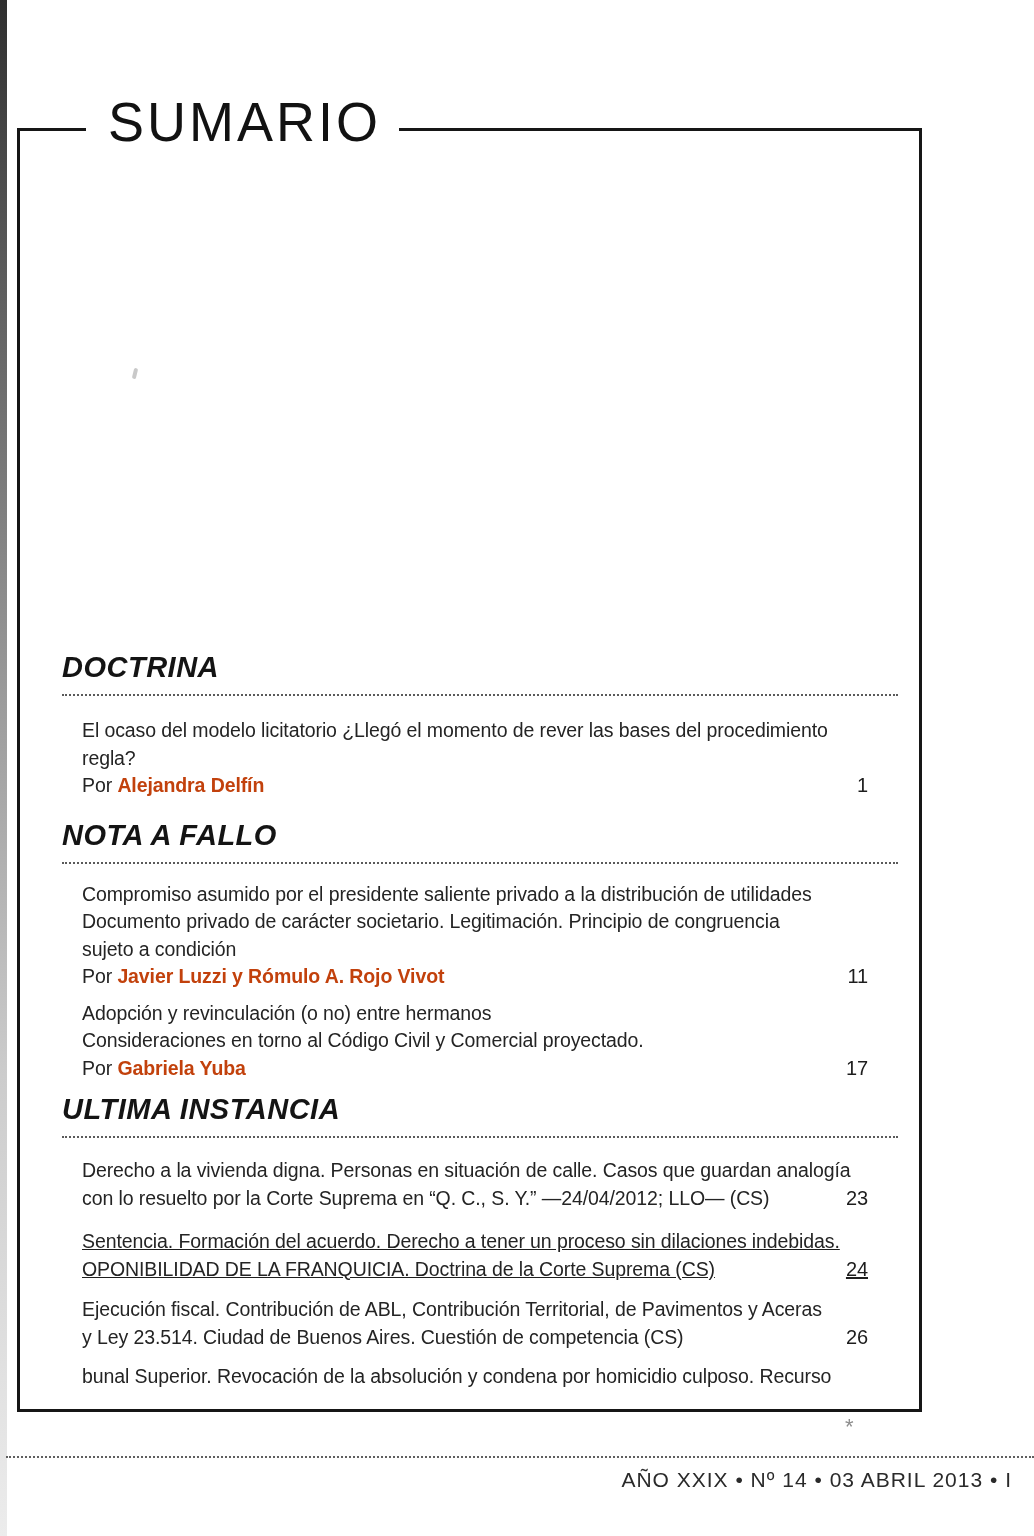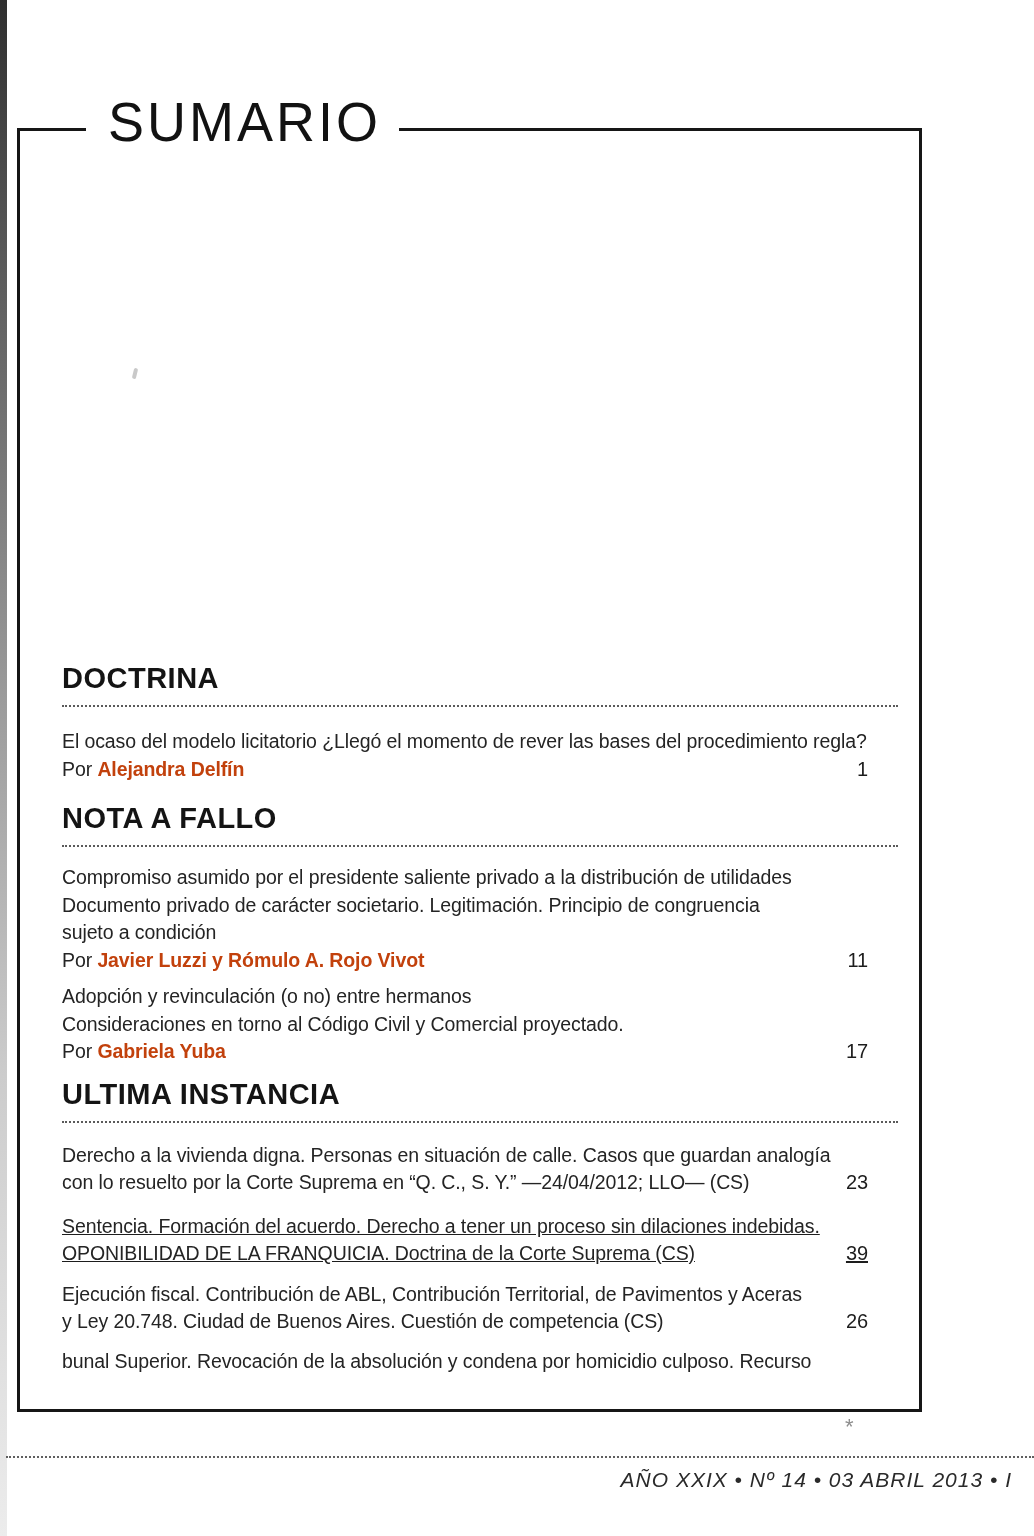--- a/index.html
+++ b/index.html
@@ -25,27 +25,26 @@
   .page-title {
     position: absolute; left: 86px; top: 90px; z-index: 2;
     background: #ffffff; padding: 0 18px 4px 22px;
     font-size: 54px; font-weight: 400; letter-spacing: 3px; color: #121212;
     transform: scaleY(1.04);
   }
   .content {
     position: absolute; left: 62px; top: 650px; width: 806px; z-index: 1;
   }
   .section-heading {
-    font-size: 29px; line-height: 34px; font-weight: bold; 
+    font-size: 29px; line-height: 34px; font-weight: bold; font-style: italic;
     letter-spacing: 0.5px; color: #141414;
     padding-bottom: 10px; border-bottom: 2px dotted #5a5a5a;
     margin-right: -30px;
-    margin-top: 11px;
   }
-  .entry { margin-top: 17px; }
+  .entry { margin-top: 17px; margin-left: 20px; }
   .entry.tight { margin-top: 9px; }
   .sec { margin: 0; }
   .line {
     font-size: 19.5px; line-height: 27.5px; letter-spacing: -0.1px; color: #242424;
     display: flex; justify-content: space-between; align-items: baseline;
   }
   .line .txt { flex: 1 1 auto; }
   .line .pg { flex: 0 0 auto; font-size: 20px; padding-left: 12px; color: #1d1d1d; }
   .por b { font-weight: bold; color: #c2410c; }
   .mt-head-1 { margin-top: 21px; }
@@ -55,21 +54,21 @@
   .e2 { margin-top: 16px; text-decoration: underline; }
   .e3 { margin-top: 13px; }
   .e4 { margin-top: 12px; }
   
   .footer-rule {
     position: absolute; left: 6px; right: 0; top: 1456px;
     border-top: 2px dotted #5f5f5f;
   }
   .footer-text {
     position: absolute; right: 22px; top: 1468px;
-    font-size: 21px; letter-spacing: 1px; color: #2a2a2a; font-style: italic;
+    font-size: 21px; letter-spacing: 1px; color: #2a2a2a;
   }
   
   .asterisk {
     position: absolute; left: 845px; top: 1414px;
     color: #8d8d8d; font-size: 22px;
   }
   .smudge {
     position: absolute; left: 133px; top: 368px; width: 4px; height: 11px;
     background: #c9c9c9; border-radius: 2px; transform: rotate(14deg);
   }
@@ -138,29 +137,29 @@
         <span class="txt">con lo resuelto por la Corte Suprema en “Q. C., S. Y.” —24/04/2012; LLO— (CS)</span>
         <span class="pg">23</span>
       </div>
     </div>
     <div class="entry e2">
       <div class="line">
           <span class="txt">Sentencia. Formación del acuerdo. Derecho a tener un proceso sin dilaciones indebidas.</span>
         </div>
       <div class="line">
         <span class="txt">OPONIBILIDAD DE LA FRANQUICIA. Doctrina de la Corte Suprema (CS)</span>
-        <span class="pg">39</span>
+        <span class="pg">24</span>
       </div>
     </div>
     <div class="entry e3">
       <div class="line">
           <span class="txt">Ejecución fiscal. Contribución de ABL, Contribución Territorial, de Pavimentos y Aceras</span>
         </div>
       <div class="line">
-        <span class="txt">y Ley 20.748. Ciudad de Buenos Aires. Cuestión de competencia (CS)</span>
+        <span class="txt">y Ley 23.514. Ciudad de Buenos Aires. Cuestión de competencia (CS)</span>
         <span class="pg">26</span>
       </div>
     </div>
     <div class="entry e4">
       <div class="line">
           <span class="txt">bunal Superior. Revocación de la absolución y condena por homicidio culposo. Recurso</span>
         </div>
     </div>
   </div>
 

